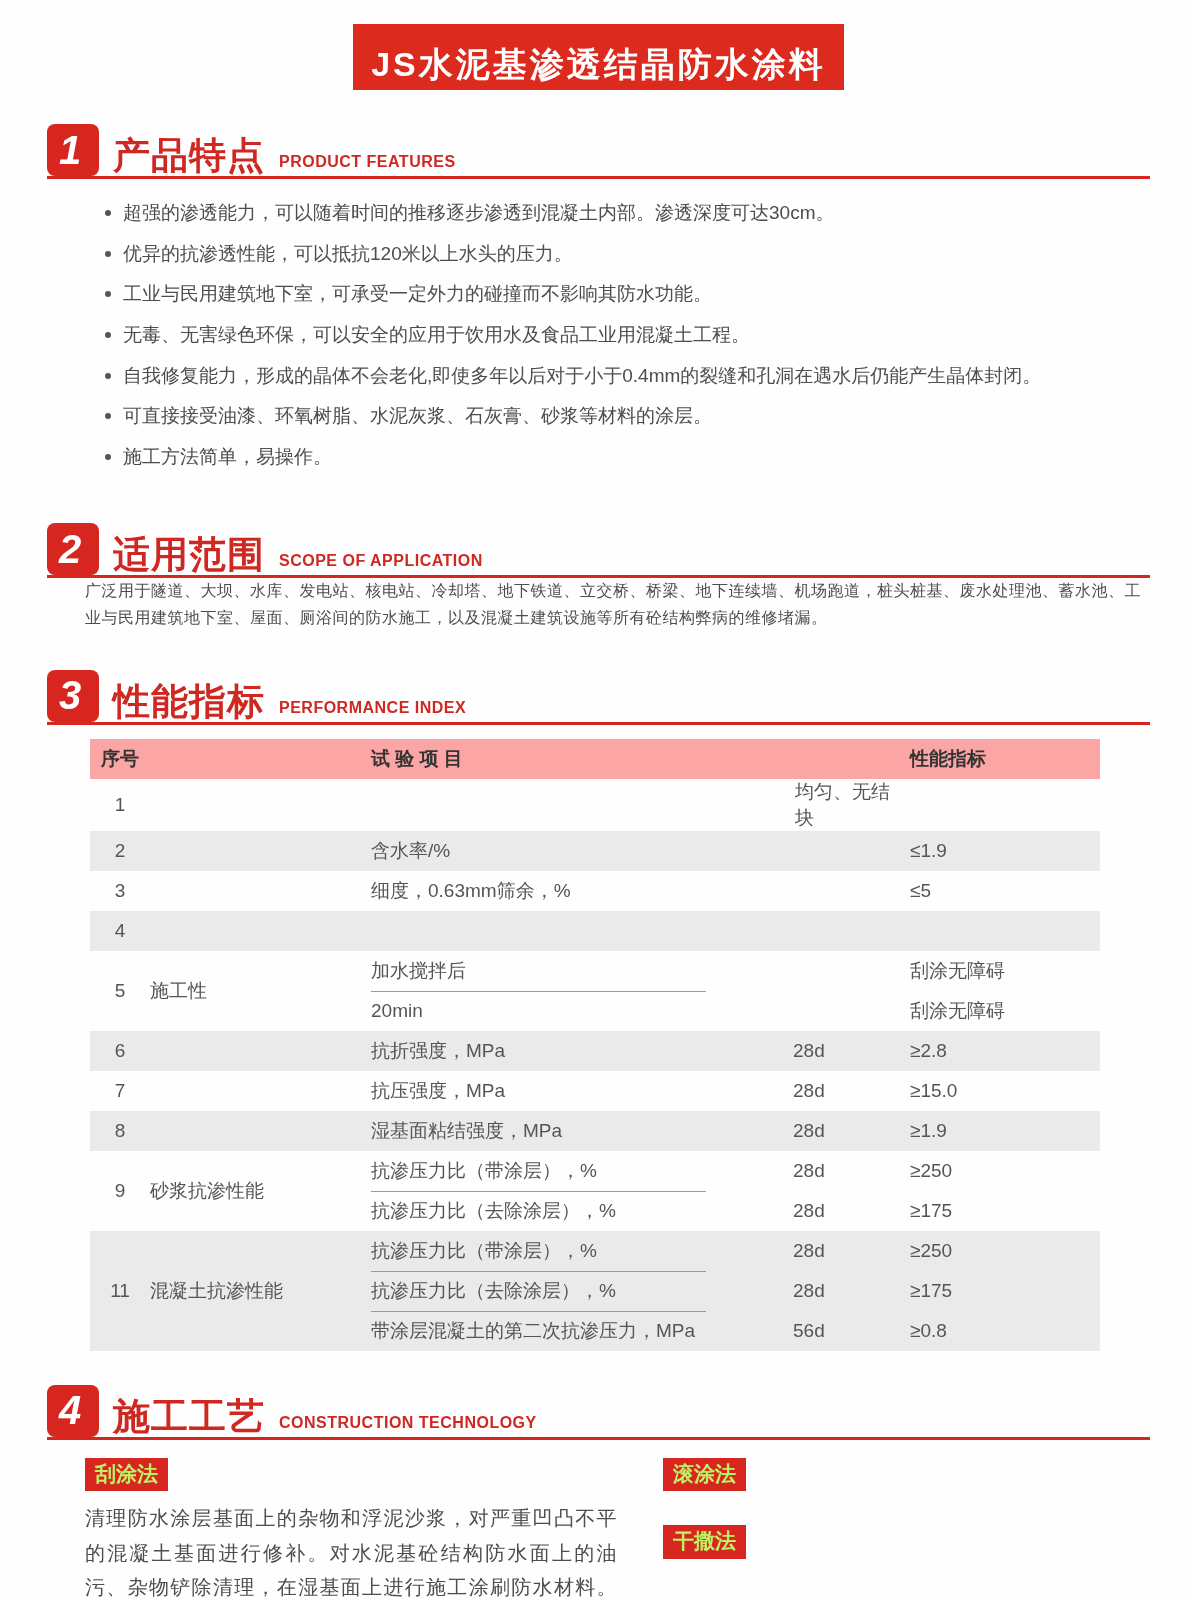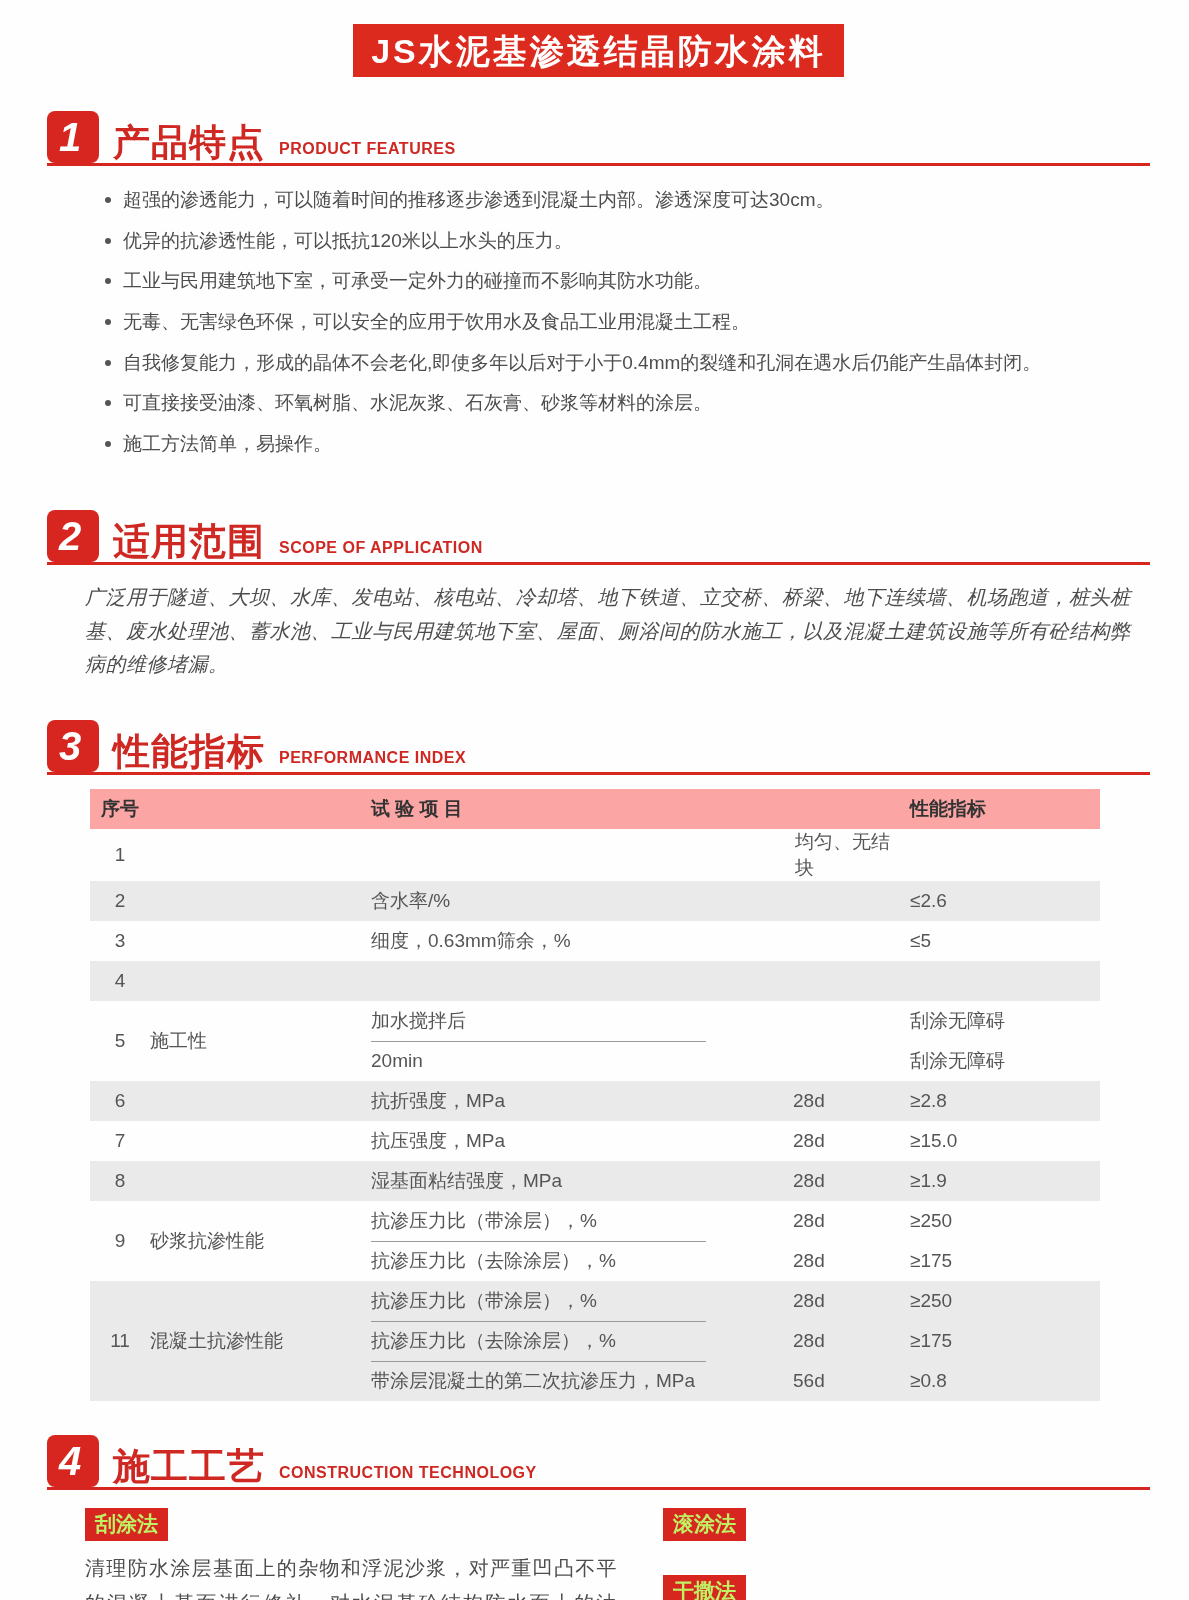--- a/index.html
+++ b/index.html
@@ -10,21 +10,21 @@
   }
   .page {
     width:1189px; min-height:1600px; margin:0 auto; background:#fefefe;
     padding:24px 39px 80px 47px; position:relative; overflow:hidden;
   }
   
   .title-wrap { text-align:center; }
   .title-banner {
     display:inline-block; background:#dd2a1e; color:#ffffff;
     font-size:34px; font-weight:700; letter-spacing:3px;
-    padding:9px 18px 7px 18px; line-height:1.1;
+    padding:22px 18px 7px 18px; line-height:1.1;
   }
   
   .sec-head {
     display:flex; align-items:flex-end; gap:14px;
     border-bottom:3px solid #d7261f; padding-bottom:2px; margin-top:34px;
   }
   .sec-num {
     width:52px; height:52px; background:#d7261f; color:#ffffff;
     border-radius:8px 8px 8px 8px; font-size:40px; font-weight:700; font-style:italic;
     display:flex; align-items:center; justify-content:center;
@@ -43,22 +43,22 @@
   .features li {
     position:relative; font-size:19px; line-height:1.45; color:#4d4d4d;
     padding-left:18px; margin-bottom:13px;
   }
   .features li::before {
     content:""; position:absolute; left:0; top:11px; width:6px; height:6px;
     border-radius:50%; background:#555;
   }
   
   .scope-text {
-    font-size:20px; line-height:1.68; color:#4d4d4d;
-    padding:16px 0 4px 38px; letter-spacing:0.5px;font-style:italic;
+    font-size:16px; line-height:1.68; color:#4d4d4d;
+    padding:0 0 4px 38px; letter-spacing:0.5px;
   }
   
   .perf-table { margin:14px 0 0 43px; width:1010px; font-size:19px; color:#555; }
   .t-row { display:grid; grid-template-columns:60px 215px 1fr; }
   .t-row.shade { background:#eaeaea; }
   .t-row.t-header { background:#fca5a5; color:#333; font-weight:700; }
   .t-no { display:flex; align-items:center; justify-content:center; min-height:40px; }
   .t-cat { display:flex; align-items:center; min-height:40px; }
   .t-subs { display:flex; flex-direction:column; justify-content:center; }
   .t-subrow {
@@ -149,21 +149,21 @@
             </div>
           </div>
         </div>
         <div class="t-row shade">
           <div class="t-no">2</div>
           <div class="t-cat"></div>
           <div class="t-subs">
             <div class="t-subrow">
               <div class="t-name">含水率/%</div>
               <div class="t-age"></div>
-              <div class="t-val">≤2.6</div>
+              <div class="t-val">≤1.9</div>
             </div>
           </div>
         </div>
         <div class="t-row">
           <div class="t-no">3</div>
           <div class="t-cat"></div>
           <div class="t-subs">
             <div class="t-subrow">
               <div class="t-name">细度，0.63mm筛余，%</div>
               <div class="t-age"></div>

